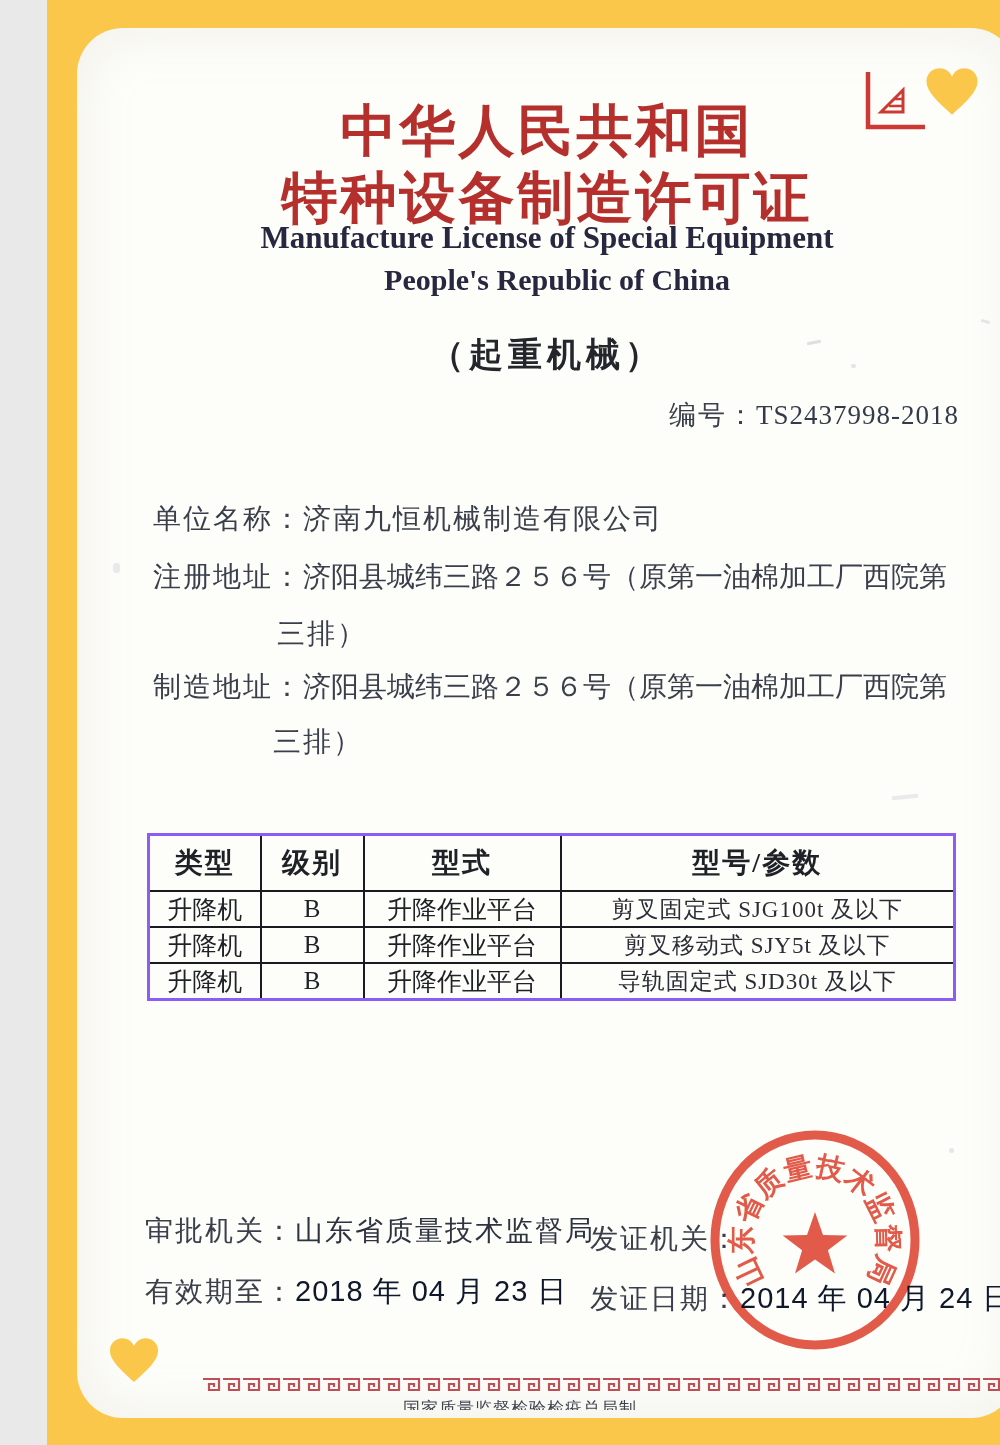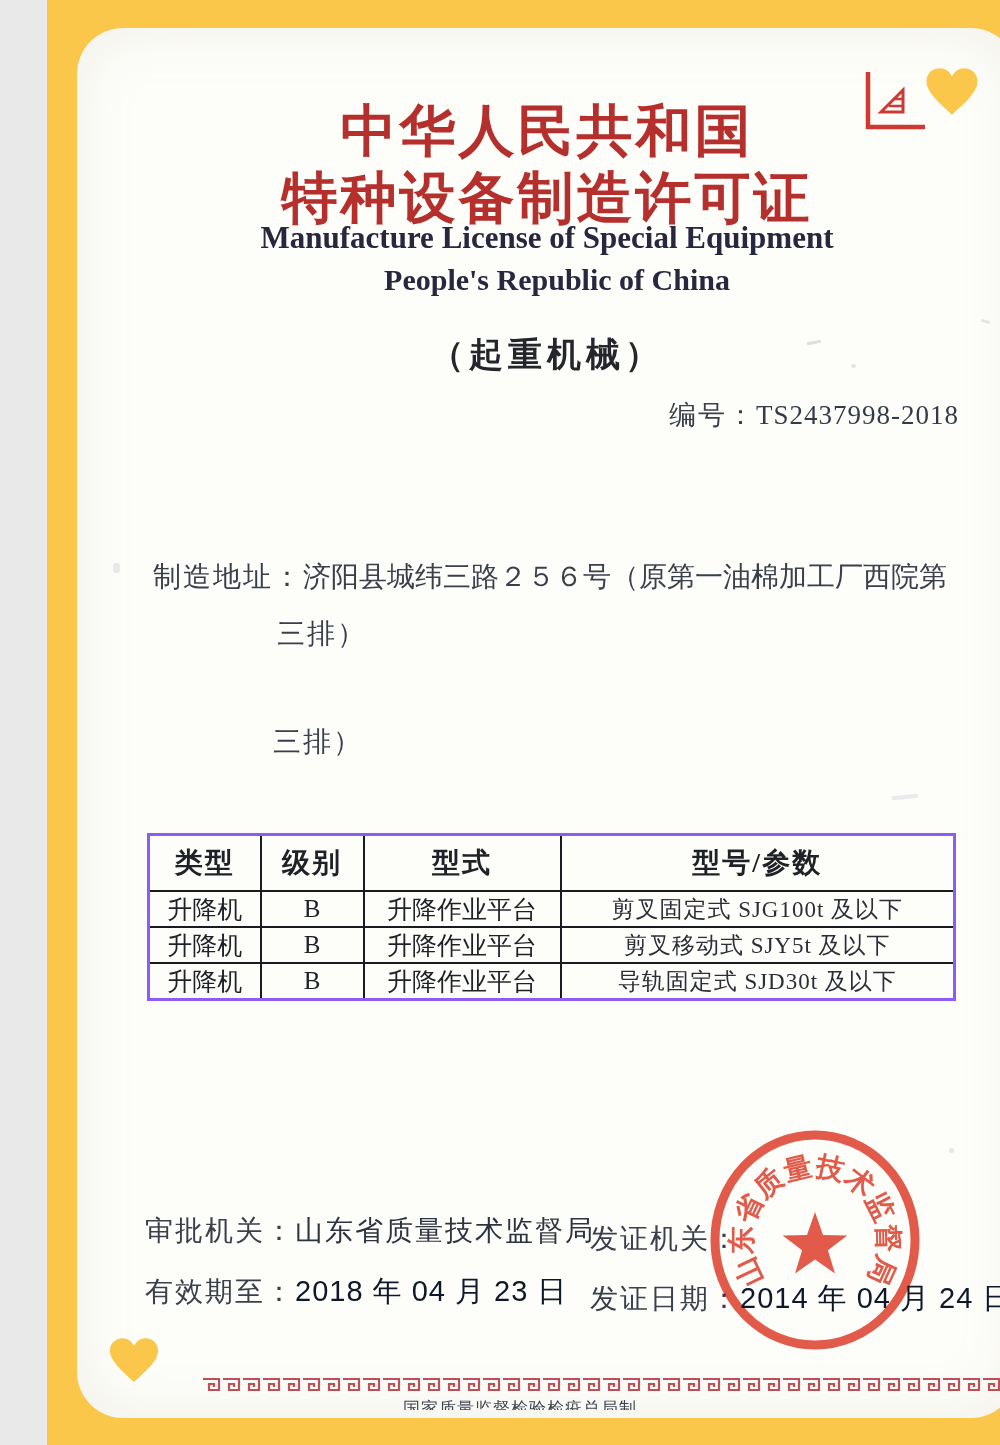--- a/index.html
+++ b/index.html
@@ -97,25 +97,31 @@
   <div class="abs title-cn t-cn1">中华人民共和国</div>
   <div class="abs title-en t-en1">Manufacture License of Special Equipment</div>
   <div class="abs title-cn t-cn2">特种设备制造许可证</div>
   <div class="abs title-en t-en2">People's Republic of China</div>
   <div class="abs category">（起重机械）</div>
 
   <div class="abs license-no">
     <span class="lbl">编号：</span><span class="val">TS2437998-2018</span>
   </div>
 
+  <div class="abs line f-company">
+    <span class="lbl">单位名称：</span><span>济南九恒机械制造有限公司</span>
+  </div>
   <div class="abs line f-reg1">
-    <span class="lbl">制造地址：</span><span>济阳县城纬三路２５６号（原第一油棉加工厂西院第</span>
+    <span class="lbl">注册地址：</span><span>济阳县城纬三路２５６号（原第一油棉加工厂西院第</span>
   </div>
   <div class="abs line f-reg2">
     <span>三排）</span>
+  </div>
+  <div class="abs line f-mfg1">
+    <span class="lbl">制造地址：</span><span>济阳县城纬三路２５６号（原第一油棉加工厂西院第</span>
   </div>
   <div class="abs line f-mfg2">
     <span>三排）</span>
   </div>
 
   <table class="lic">
     <colgroup>
         <col class="w1">
         <col class="w2">
         <col class="w3">

